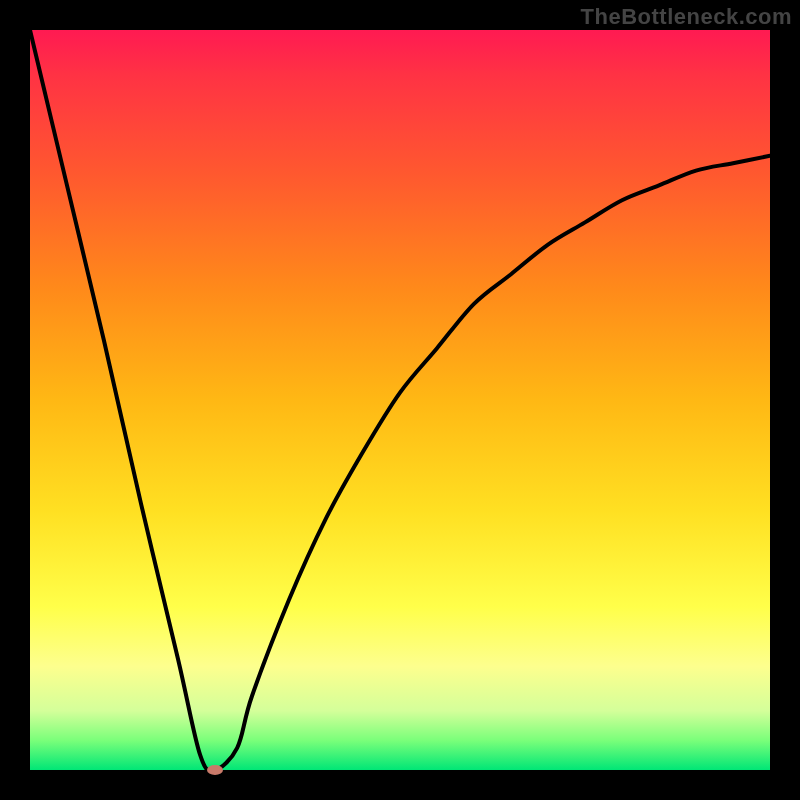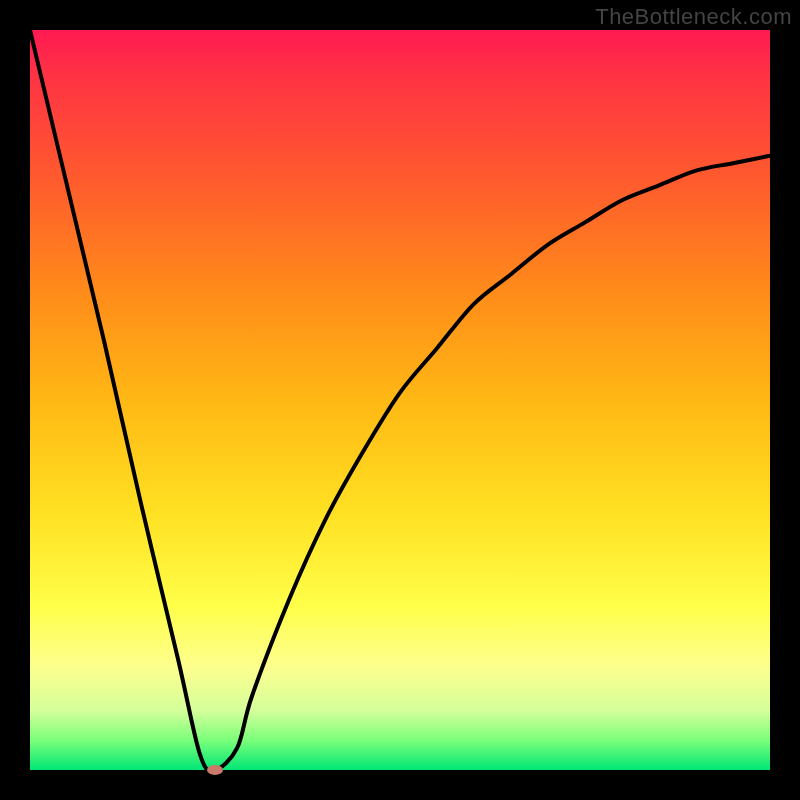--- a/index.html
+++ b/index.html
@@ -15,21 +15,21 @@
     width: 800px;
     height: 800px;
     background: #000;
   }
   .attribution {
     position: absolute;
     top: 4px;
     right: 8px;
     color: #444;
     font-size: 22px;
-    font-weight: 400;
+    font-weight: 700;
     letter-spacing: 0.5px;
   }
   .plot-area {
     position: absolute;
     left: 30px;
     top: 30px;
     width: 740px;
     height: 740px;
   }
   .gradient-bg {

